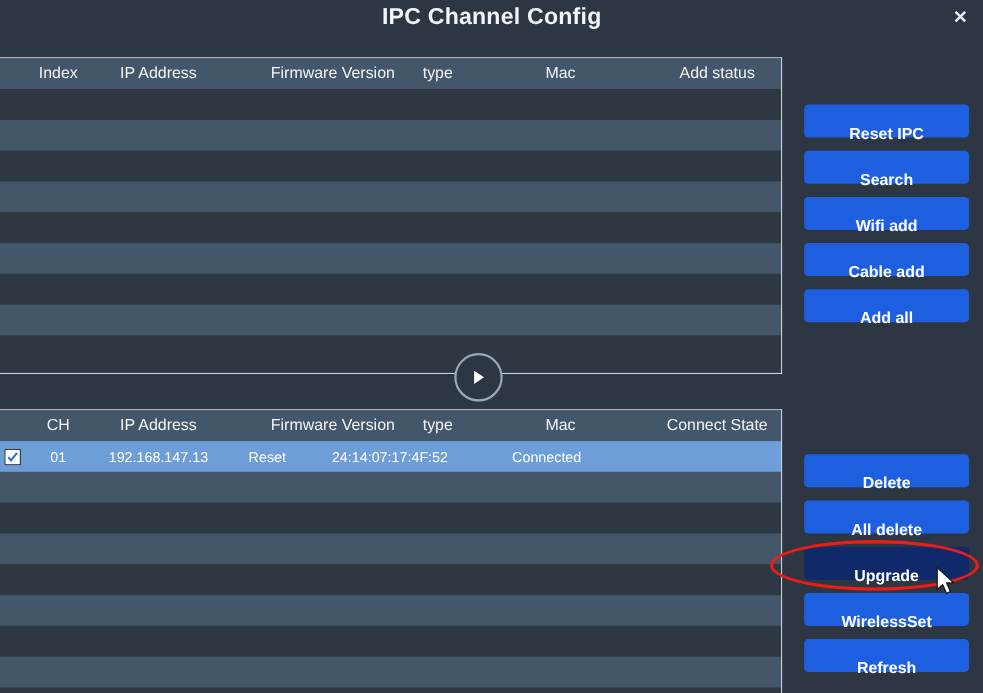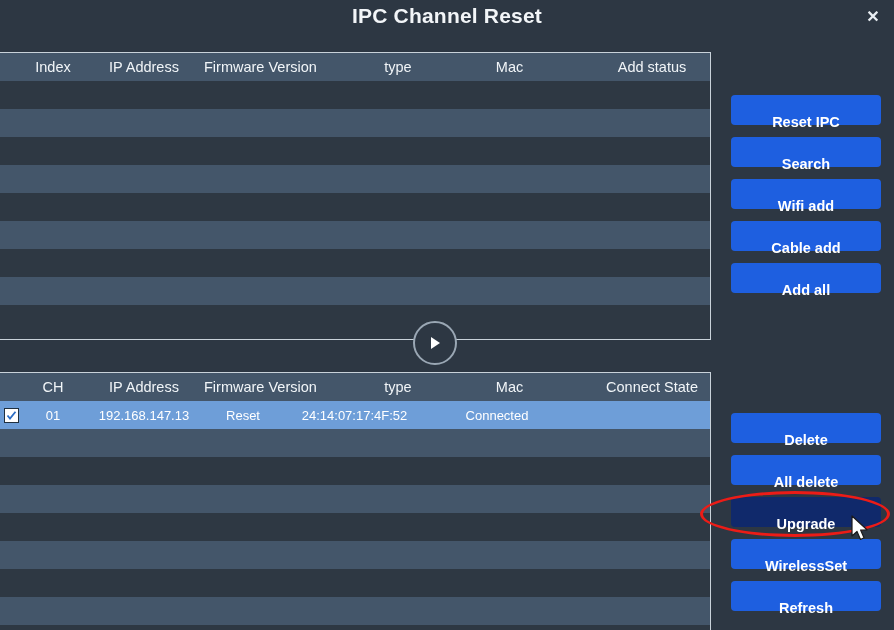--- a/index.html
+++ b/index.html
@@ -87,21 +87,21 @@
     box-sizing: border-box;
   }
   .trow.odd  { background: #2e3843; }
   .trow.even { background: #44566a; }
   .trow.selected { background: #6e9ed8; }
 
   
   .c-check  { width: 22px;  text-align: center; flex: none; }
   .c0 { width: 62px;  text-align: center; flex: none; }
   .c1 { width: 120px; text-align: center; flex: none; }
-  .c2 { width: 155px; text-align: left; flex: none; }
+  .c2 { width: 155px; text-align: right; flex: none; }
   .c3 { width: 78px;  text-align: center; flex: none; }
   .c4 { width: 145px; text-align: center; flex: none; }
   .c5 { width: 140px; text-align: center; flex: none; }
 
   .thead .c-check { width: 22px; }
 
   .checkbox {
     width: 15px; height: 15px;
     margin: 0 auto;
     background: #ffffff;
@@ -165,21 +165,21 @@
     position: absolute;
     left: 851px; top: 515px;
     z-index: 11;
     pointer-events: none;
   }
 </style>
 </head>
 <body>
 
 <div id="titlebar">
-  <div id="window-title">IPC Channel Reset</div>
+  <div id="window-title">IPC Channel Config</div>
   <div id="close-button">✕</div>
 </div>
 
 <div class="table-panel" id="panel-discovered">
   <div class="thead">
     <div class="c-check"></div>
     <div class="c0">Index</div>
     <div class="c1">IP Address</div>
     <div class="c2">Firmware Version</div>
     <div class="c3">type</div>

